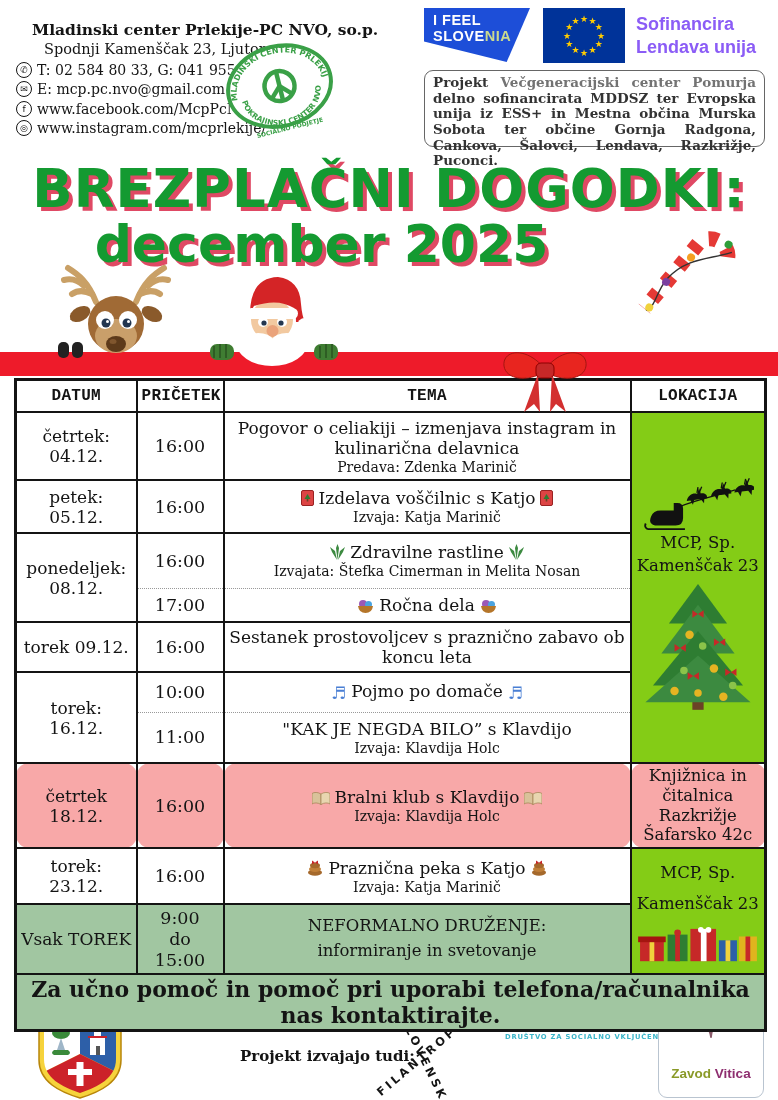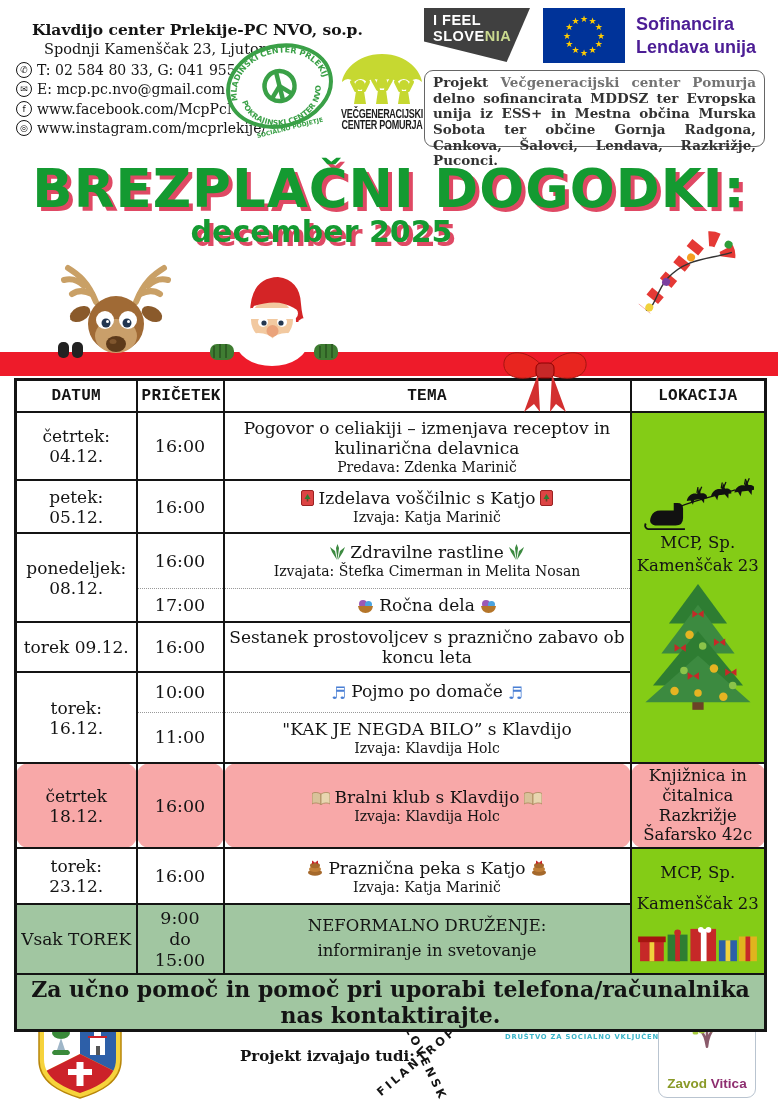--- a/index.html
+++ b/index.html
@@ -16,39 +16,39 @@
   .cicon{display:inline-flex;align-items:center;justify-content:center;width:14px;height:14px;
          border:1.2px solid #141414;border-radius:50%;font-size:9px;margin-right:5px;
          font-family:"DejaVu Sans",sans-serif;flex:0 0 auto;}
   
   .mcp-logo{left:224px;top:38px;transform:rotate(-14deg);}
   
   .vgc{left:336px;top:52px;width:92px;text-align:center;}
   .vgc-text{font-family:"Liberation Sans",sans-serif;font-weight:bold;font-size:9.5px;
             letter-spacing:-0.3px;line-height:1.15;color:#1c1c1c;transform:scale(.95,1.25);transform-origin:top center;}
   
-  .ifeel{left:424px;top:8px;width:106px;height:54px;background:#404040;
+  .ifeel{left:424px;top:8px;width:106px;height:54px;background:#1d4ed8;
          clip-path:polygon(0 0,100% 0,78% 100%,0 62%);
          font-family:"Liberation Sans",sans-serif;font-weight:bold;color:#fff;
          padding:5px 0 0 9px;box-sizing:border-box;font-size:14.5px;line-height:1.1;letter-spacing:.5px;}
   .ifeel .lt{color:#c9d98e;text-align:right;}
   .euflag{left:543px;top:8px;}
   .eu-text{left:636px;top:13px;font-family:"Liberation Sans",sans-serif;font-weight:bold;
-           font-size:18px;line-height:1.25;color:#4c1d95;}
+           font-size:18px;line-height:1.25;color:#8b5cf6;}
   .projbox{left:424px;top:70px;width:341px;height:77px;border:1.5px solid #666;border-radius:9px;
            padding:4px 8px;box-sizing:border-box;font-size:13.5px;line-height:1.16;
            text-align:justify;color:#333;font-weight:600;}
   .projbox .link{color:#737373;}
 
   
   .title1{left:0;top:158px;width:778px;text-align:center;font-family:"DejaVu Sans",sans-serif;
           font-weight:900;font-size:53px;letter-spacing:1px;color:#149a31;
           text-shadow:4px 4px 0 #df4964;}
   .title2{left:0;top:214px;width:643px;text-align:center;font-family:"DejaVu Sans",sans-serif;
-          font-weight:900;font-size:30px;color:#149a31;text-shadow:4px 4px 0 #df4964;}
+          font-weight:900;font-size:52px;color:#149a31;text-shadow:4px 4px 0 #df4964;}
 
   
   .ribbon{left:0;top:352px;width:778px;height:24px;background:#ee1b2a;z-index:1;}
   .deco{z-index:3;}
 
   
   table.ev{position:absolute;left:14px;top:378px;width:750px;border-collapse:collapse;
            table-layout:fixed;z-index:2;border:3px solid #141414;}
   table.ev th,table.ev td{border:2px solid #141414;padding:1px 4px;text-align:center;vertical-align:middle;}
   table.ev th{font-size:16px;font-weight:bold;height:28px;letter-spacing:.3px;font-family:Liberation Mono, monospace;}
@@ -70,32 +70,32 @@
   
   .proj-by{left:240px;top:1047px;font-weight:bold;font-size:15px;}
   .fil{left:352px;top:1012px;width:130px;height:90px;font-family:"DejaVu Sans",sans-serif;}
   .fil span{position:absolute;font-weight:bold;font-size:11.5px;letter-spacing:3px;white-space:nowrap;}
   .fil .w1{left:58px;top:2px;transform:rotate(64deg);transform-origin:left top;}
   .fil .w2{left:22px;top:76px;transform:rotate(-40deg);transform-origin:left top;}
   .mozaik{left:505px;top:1030px;width:135px;text-align:center;font-family:"DejaVu Sans",sans-serif;}
   .mz-word{font-weight:900;font-size:31px;letter-spacing:1px;line-height:1;}
   .mz-tag{font-size:6.8px;letter-spacing:.8px;color:#3bb5c9;font-weight:bold;margin-top:3px;white-space:nowrap;}
   .mz0,.mz5{color:#ef5ba1;}.mz1{color:#f7a823;}.mz2{color:#ef5ba1;}.mz3{color:#4aa3df;}.mz4{color:#7dc242;}
-  .vitica{left:658px;top:1015px;width:98px;height:83px;border:1.5px solid #b9c4d0;border-radius:9px;
+  .vitica{left:658px;top:1015px;width:106px;height:83px;border:1.5px solid #b9c4d0;border-radius:9px;
           display:flex;flex-direction:column;align-items:center;justify-content:flex-end;
-          box-sizing:border-box;padding-bottom:6px;background:#fff;gap:28px;}
+          box-sizing:border-box;padding-bottom:16px;background:#fff;gap:28px;}
   .vitica .vt-name{font-family:"Liberation Sans",sans-serif;font-size:13.5px;font-weight:bold;}
   .vt-z{color:#8a9a28;}.vt-v{color:#8e2e6f;}
 </style>
 </head>
 <body>
 
 <div id="page">
 
-  <div class="abs org-name">Klavdijo center Prlekije-PC NVO, so.p.</div>
+  <div class="abs org-name">Mladinski center Prlekije-PC NVO, so.p.</div>
   <div class="abs org-addr">Spodnji Kamenščak 23, Ljutomer</div>
   <div class="abs contacts">
     <div class="contact-line">
       <span class="cicon">✆</span>
       <span>T: 02 584 80 33, G: 041 955 755</span>
     </div>
     <div class="contact-line">
       <span class="cicon">✉</span>
       <span>E: mcp.pc.nvo@gmail.com</span>
     </div>
@@ -121,38 +121,20 @@
     </defs>
     <text font-family="DejaVu Sans, sans-serif" font-size="8" font-weight="bold" fill="#3aa047">
       <textPath href="#arcTop">MLADINSKI CENTER PRLEKIJE</textPath>
     </text>
     <text font-family="DejaVu Sans, sans-serif" font-size="7.5" font-weight="bold" fill="#3aa047">
       <textPath href="#arcBot">POKRAJINSKI CENTER NVO</textPath>
     </text>
     <text x="56" y="93" text-anchor="middle" font-family="DejaVu Sans, sans-serif" font-size="6" font-weight="bold" fill="#3aa047">SOCIALNO PODJETJE</text>
   </svg>
 
-  <div class="abs vgc">
-    <svg width="92" height="52" viewBox="0 0 92 52">
-      <path d="M46,2 C20,2 7,20 6,30 Q12,24 18,30 Q25,24 31,30 Q38,24 46,30 Q54,24 61,30 Q68,24 74,30 Q80,24 86,30 C85,20 72,2 46,2 Z" fill="#c6d831"></path>
-      <g fill="#c6d831">
-        <circle cx="24" cy="33" r="5"></circle>
-          <path d="M18,52 L30,52 L28,39 L20,39 Z"></path>
-          <path d="M16,30 L20,38 M32,30 L28,38" stroke="#c6d831" stroke-width="4" stroke-linecap="round"></path>
-        <circle cx="46" cy="31" r="5.5"></circle>
-          <path d="M40,52 L52,52 L50,38 L42,38 Z"></path>
-          <path d="M37,28 L42,37 M55,28 L50,37" stroke="#c6d831" stroke-width="4" stroke-linecap="round"></path>
-        <circle cx="68" cy="33" r="5"></circle>
-          <path d="M62,52 L74,52 L72,39 L64,39 Z"></path>
-          <path d="M60,30 L64,38 M76,30 L72,38" stroke="#c6d831" stroke-width="4" stroke-linecap="round"></path>
-      </g>
-    </svg>
-    <div class="vgc-text">VEČGENERACIJSKI</div>
-    <div class="vgc-text">CENTER POMURJA</div>
-  </div>
 
   <div class="abs ifeel">
     <div>I FEEL</div>
     <div><span>SLOVE</span><span class="lt">NIA</span></div>
   </div>
 
   <svg class="abs euflag" width="82" height="55" viewBox="0 0 82 55">
     <rect width="82" height="55" fill="#003399"></rect>
     <g fill="#ffcc00" font-family="DejaVu Sans, sans-serif" font-size="9" text-anchor="middle">
       <text x="41" y="13.5">★</text>
@@ -266,21 +248,21 @@
       <th>PRIČETEK</th>
       <th>TEMA</th>
       <th>LOKACIJA</th>
     </tr>
 
     <tr style="height:68px;">
       <td class="datum pl">četrtek:
 04.12.</td>
       <td class="time">16:00</td>
       <td class="tema">
-        <div class="main">Pogovor o celiakiji – izmenjava receptov in kulinarična delavnica</div>
+        <div class="main">Pogovor o celiakiji – izmenjava instagram in kulinarična delavnica</div>
         <div class="sub">Predava: Zdenka Marinič</div>
       </td>
       <td class="locw" rowspan="7">
         <div class="loc-flex" style="padding:14px 0 0 0;">
           <svg width="112" height="58" viewBox="0 0 120 60" fill="#111">
             <g transform="translate(46,14) rotate(-8)">
               <path d="M0,14 C2,8 8,6 12,8 L15,2 L16,8 C20,8 23,10 22,14 L19,14 L18,19 L15,14 L8,14 L6,19 L4,14 Z"></path>
               <path d="M12,7 l2,-6 M15,6 l3,-5" stroke="#111" stroke-width="1.4"></path>
             </g>
             <g transform="translate(72,9) rotate(-8)">

